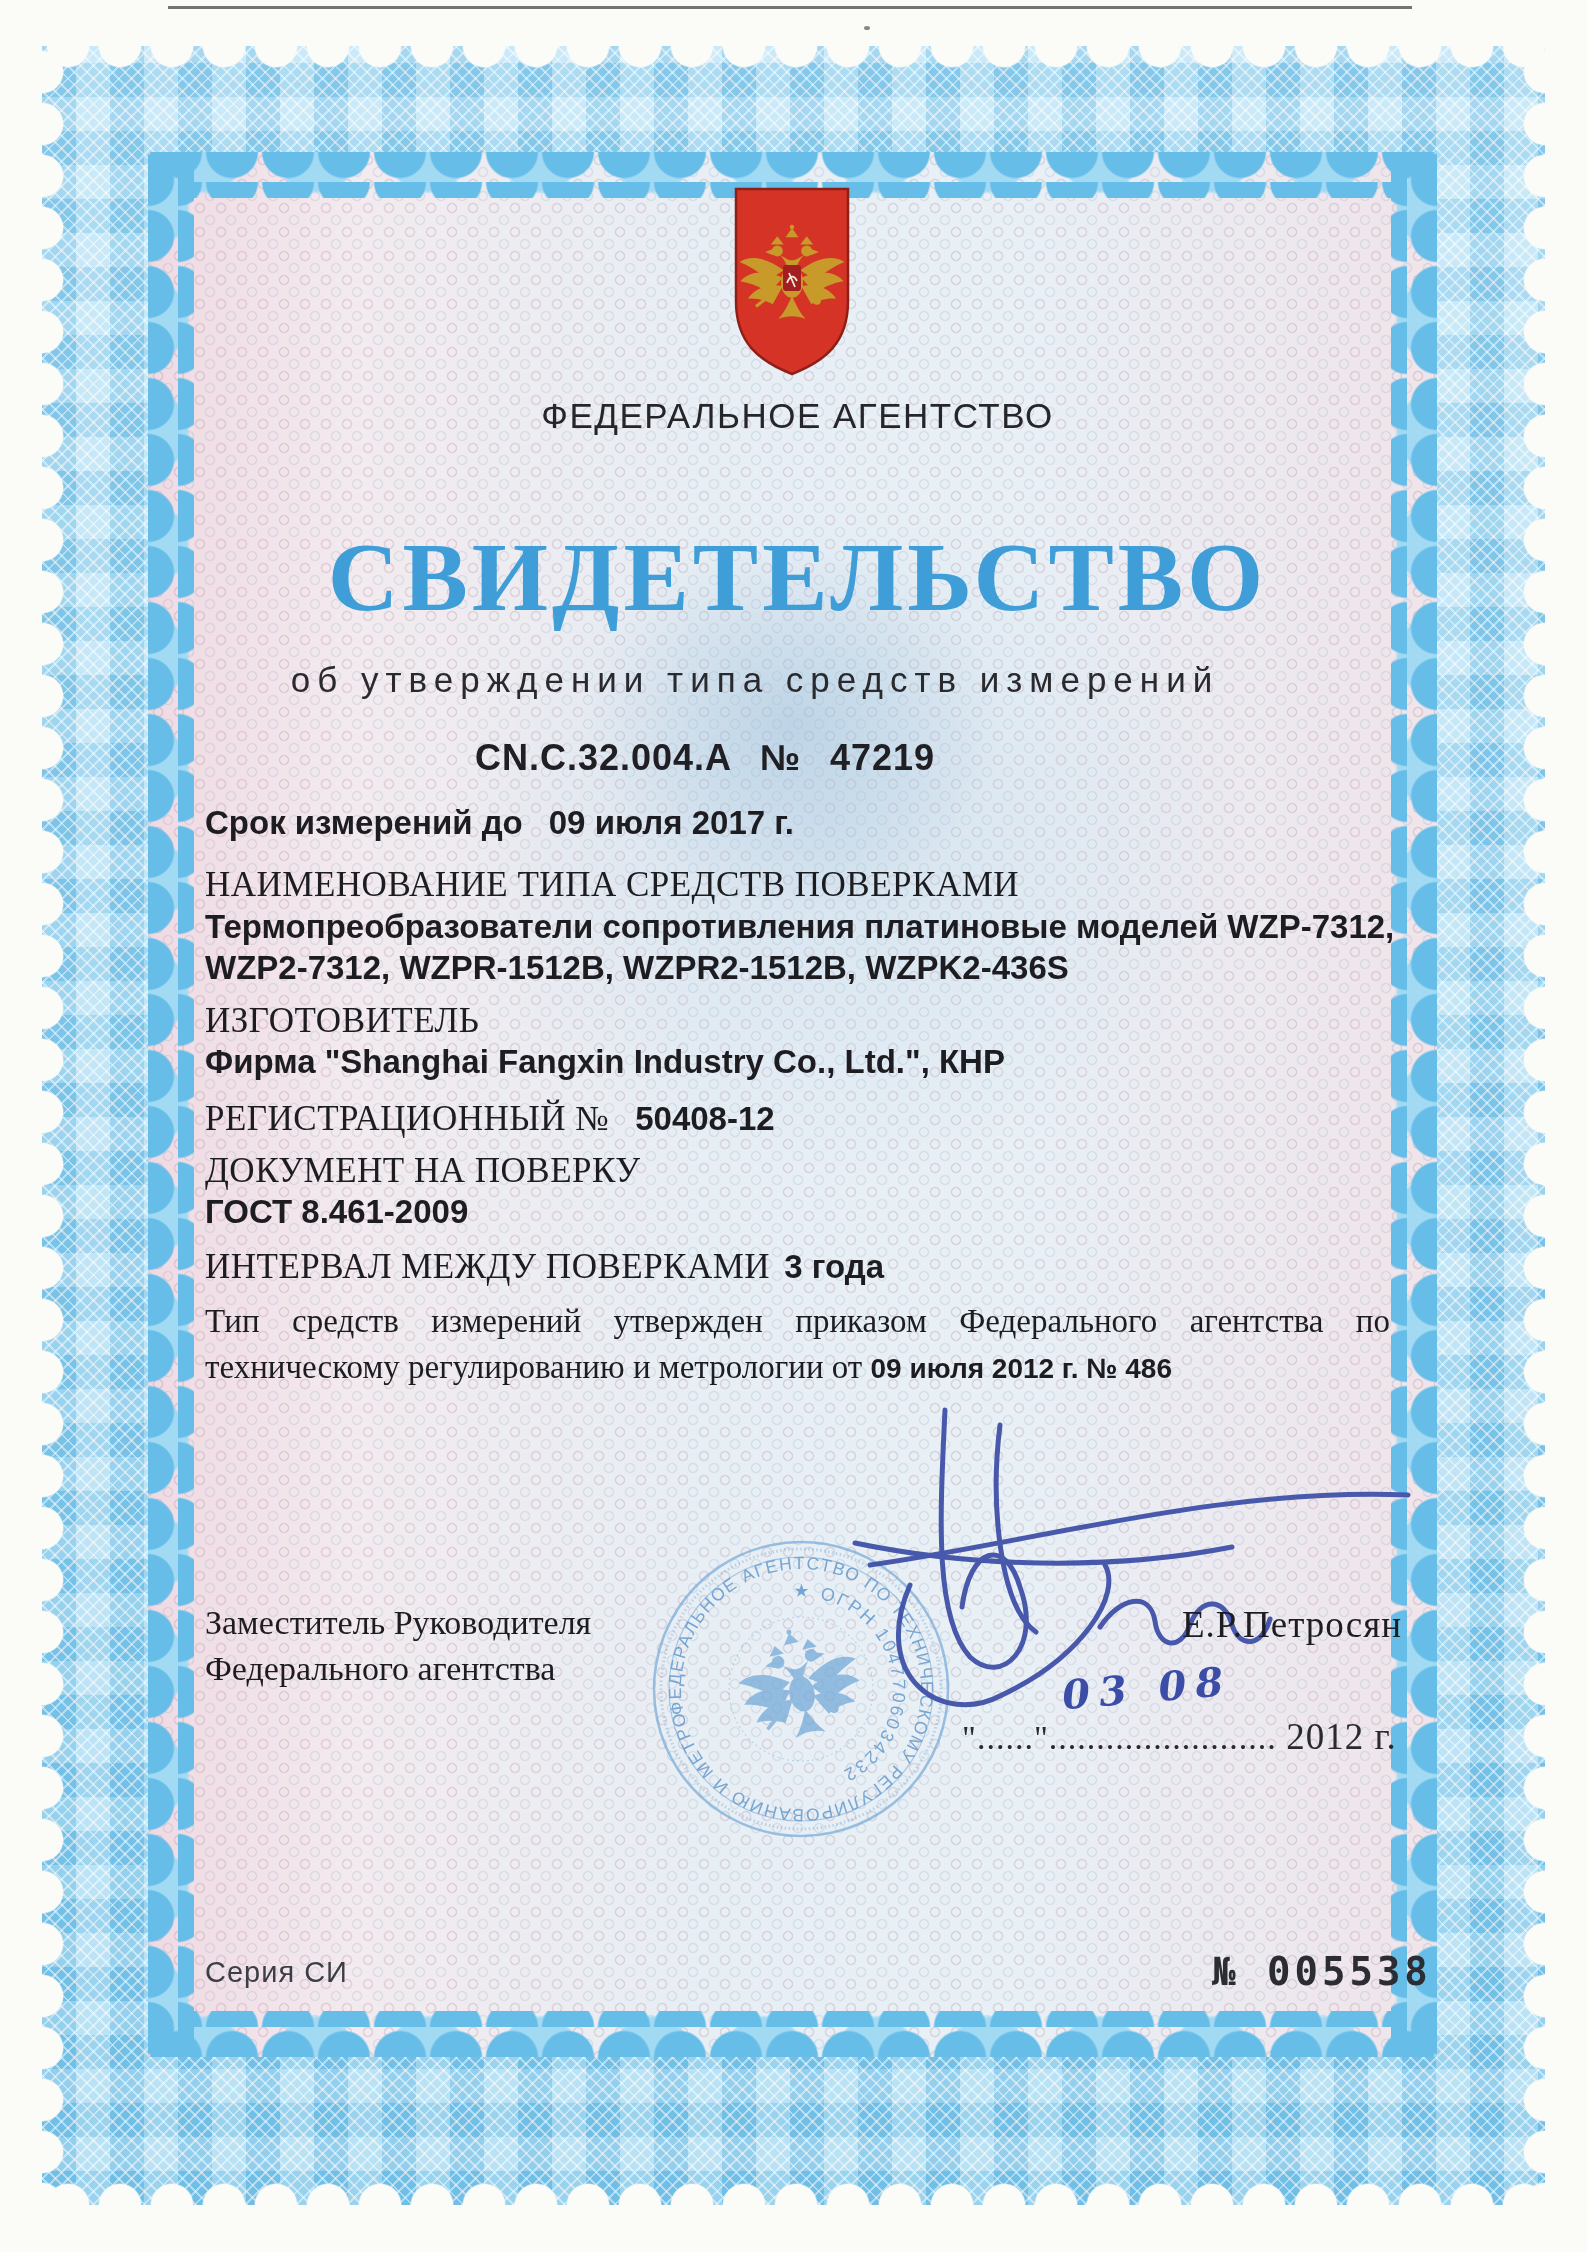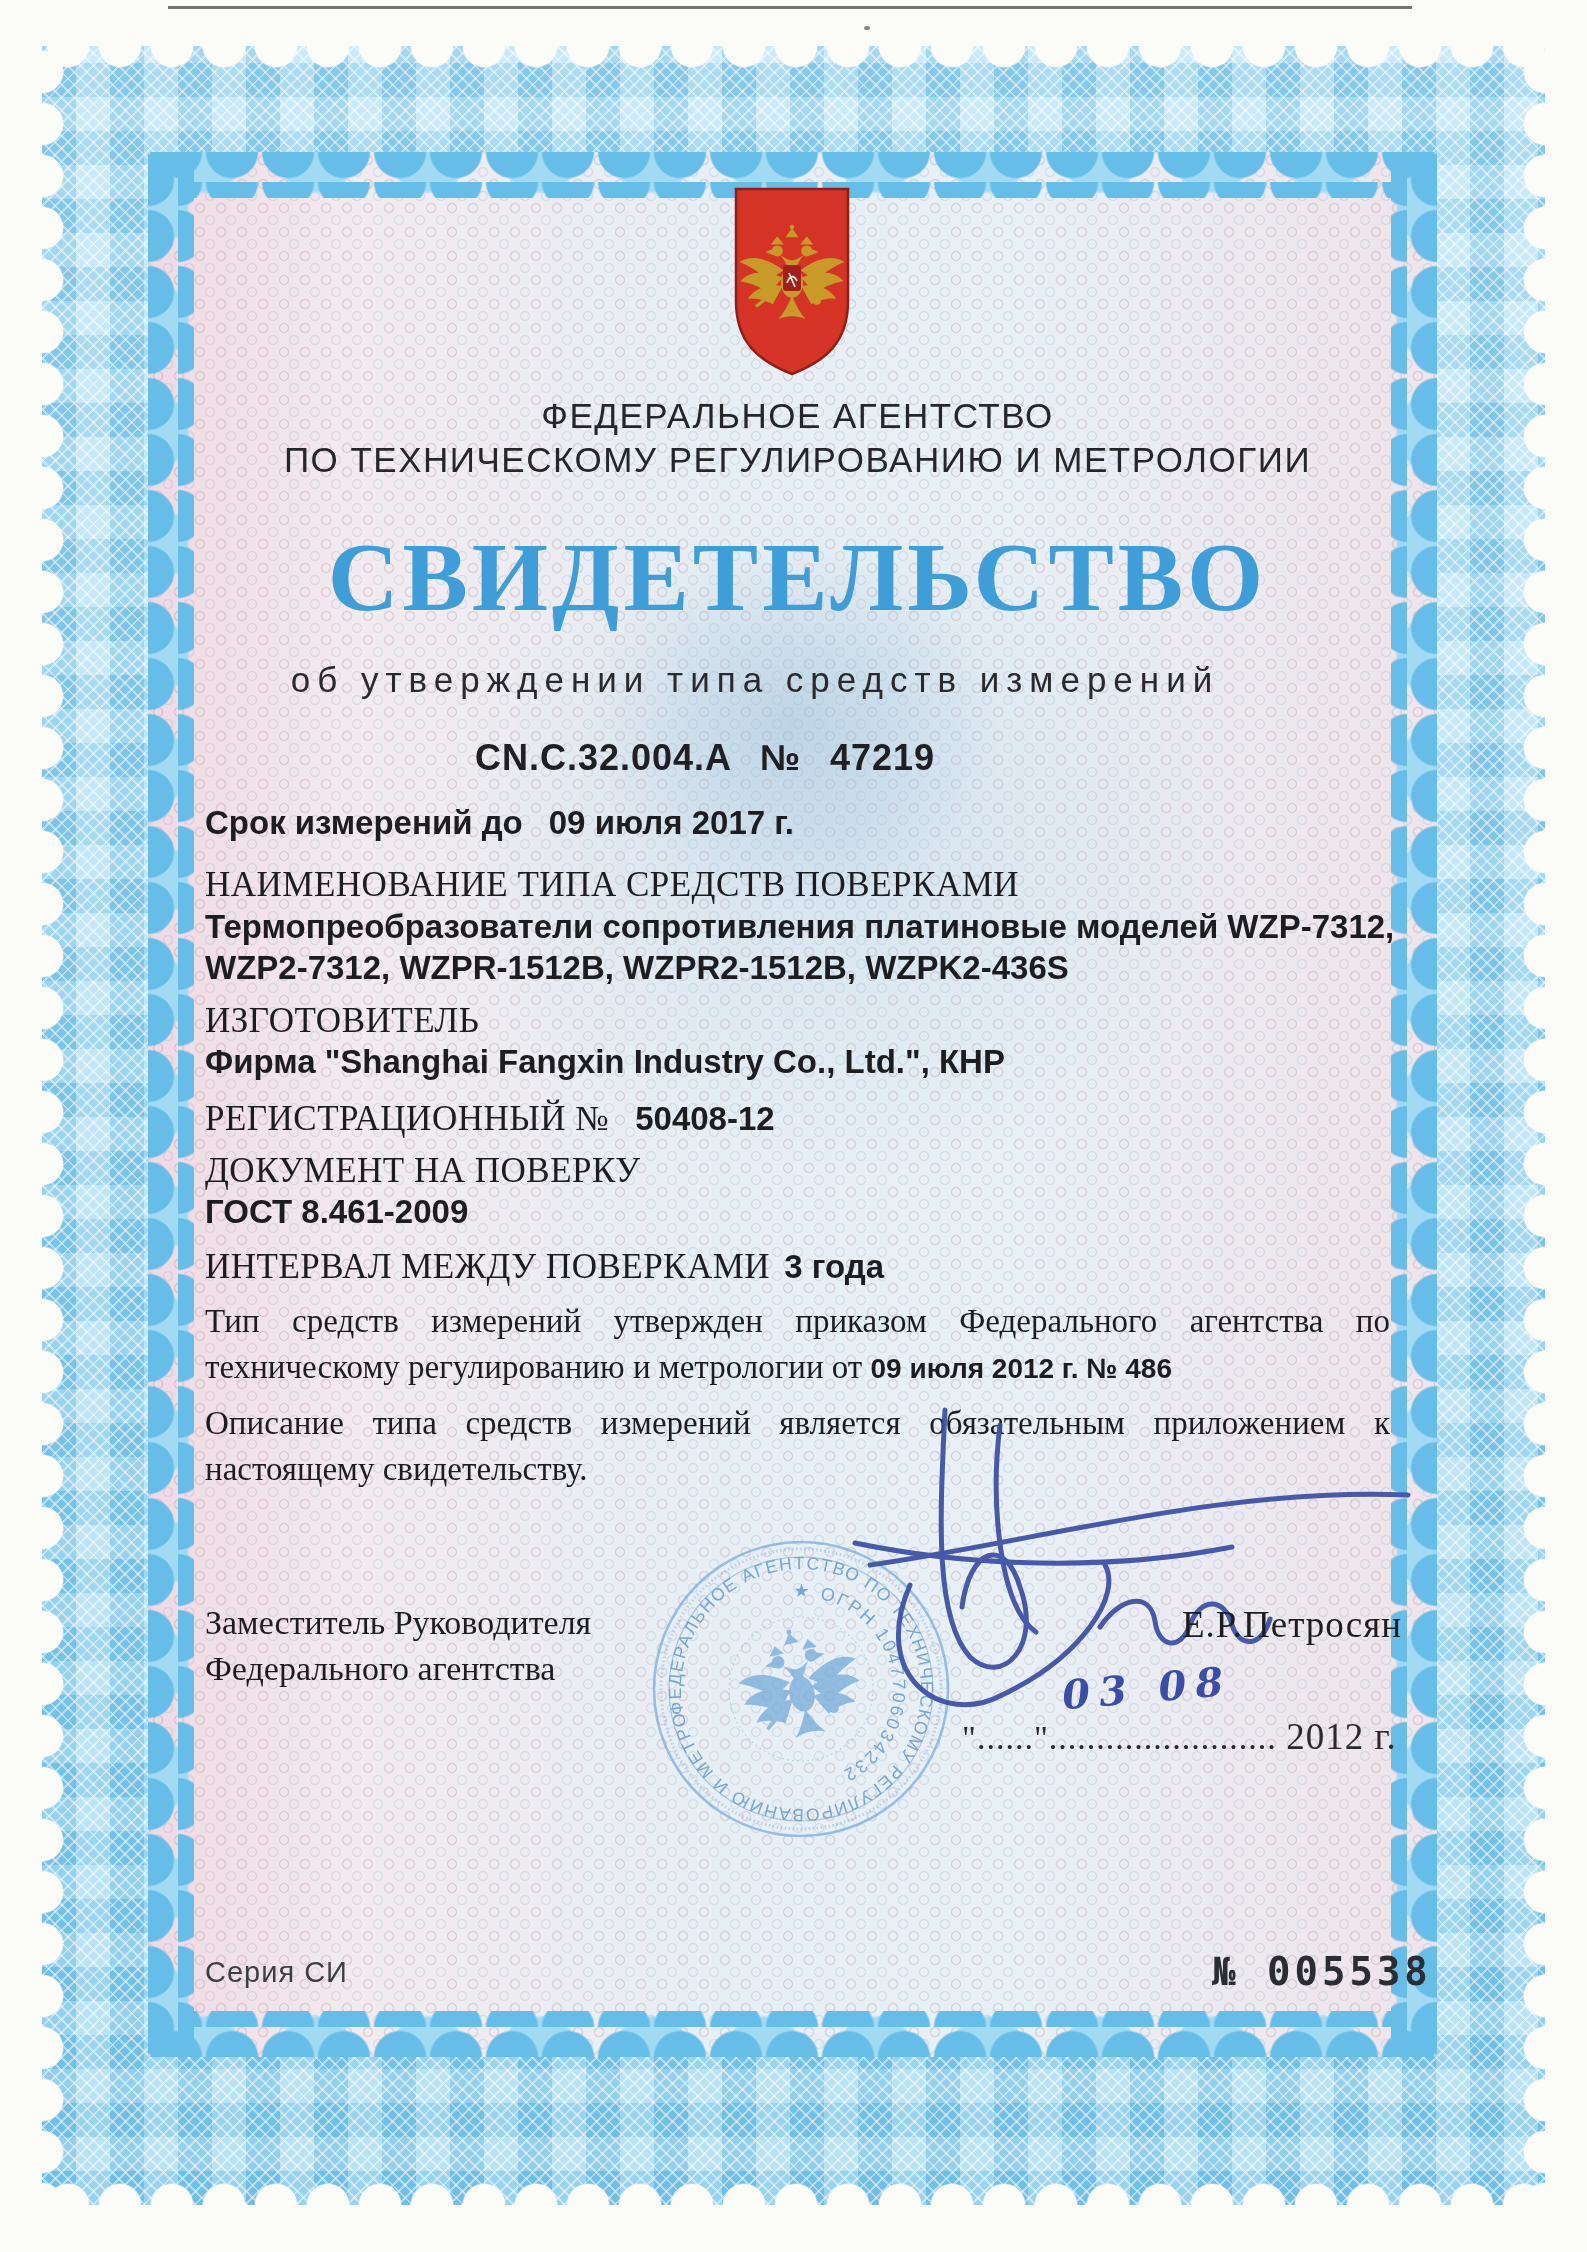--- a/index.html
+++ b/index.html
@@ -128,21 +128,20 @@
     </defs>
     <path d="M8,6 H120 V118 C120,160 97,178 64,191 C31,178 8,160 8,118 Z" fill="#d63327" stroke="#8d1f16" stroke-width="2.5"></path>
     <g transform="translate(64,102) scale(0.92)" fill="#c79a2a">
       <use href="#eagle"></use>
     </g>
     <rect x="55" y="82" width="18" height="26" rx="3" fill="#a31e1e"></rect>
     <path d="M59,100 C62,92 66,92 69,98 M61,90 L67,104" stroke="#f3e9e0" stroke-width="1.8" fill="none"></path>
   </svg>
 
   <div class="abs col ctr agency" style="top:394px">ФЕДЕРАЛЬНОЕ АГЕНТСТВО</div>
-  <div class="abs col ctr agency" style="top:438px">ПО ТЕХНИЧЕСКОМУ РЕГУЛИРОВАНИЮ И МЕТРОЛОГИИ</div>
 
   <div class="abs col ctr title" style="top:528px">СВИДЕТЕЛЬСТВО</div>
   <div class="abs ctr subtitle" style="left:205px;width:1100px;top:662px">об утверждении типа средств измерений</div>
   <div class="abs ctr certnum" style="left:205px;width:1000px;top:740px">CN.C.32.004.A № 47219</div>
 
   <div class="abs bsans" style="left:205px;top:802px">
     <span>Срок измерений до</span><span class="gap"></span><span>09 июля 2017 г.</span>
   </div>
 
   <div class="abs lserif" style="left:205px;top:864px">НАИМЕНОВАНИЕ ТИПА СРЕДСТВ ПОВЕРКАМИ</div>
@@ -159,21 +158,20 @@
   <div class="abs lserif" style="left:205px;top:1150px">ДОКУМЕНТ НА ПОВЕРКУ</div>
   <div class="abs bsans" style="left:205px;top:1191px">ГОСТ 8.461-2009</div>
 
   <div class="abs" style="left:205px;top:1246px">
     <span class="lserif">ИНТЕРВАЛ МЕЖДУ ПОВЕРКАМИ</span><span class="gap" style="width:14px"></span><span class="bsans">3 года</span>
   </div>
 
   <div class="abs para" style="left:205px;top:1298px;width:1185px">
     <span>Тип средств измерений утвержден приказом Федерального агентства по техническому регулированию и метрологии от </span><b>09 июля 2012 г. № 486</b>
   </div>
-  <div class="abs para" style="left:205px;top:1400px;width:1185px">Описание типа средств измерений является обязательным приложением к настоящему свидетельству.</div>
 
   <svg class="abs stamp-wrap" style="left:645px;top:1533px" width="312" height="312" viewBox="-156 -156 312 312">
     <g transform="rotate(-12)">
       <circle r="147" fill="none" stroke="#74a9d8" stroke-width="2.6" opacity=".85"></circle>
       <circle r="140" fill="none" stroke="#74a9d8" stroke-width="3" opacity=".5" stroke-dasharray="1.5 2.5"></circle>
       <circle r="132" fill="none" stroke="#74a9d8" stroke-width="1.2" opacity=".7"></circle>
       <defs>
         <path id="ringPath" d="M -120 0 A 120 120 0 1 1 120 0 A 120 120 0 1 1 -120 0"></path>
         <path id="innerArc" d="M 0 -92 A 92 92 0 0 1 0 92 A 92 92 0 0 1 0 -92"></path>
       </defs>

